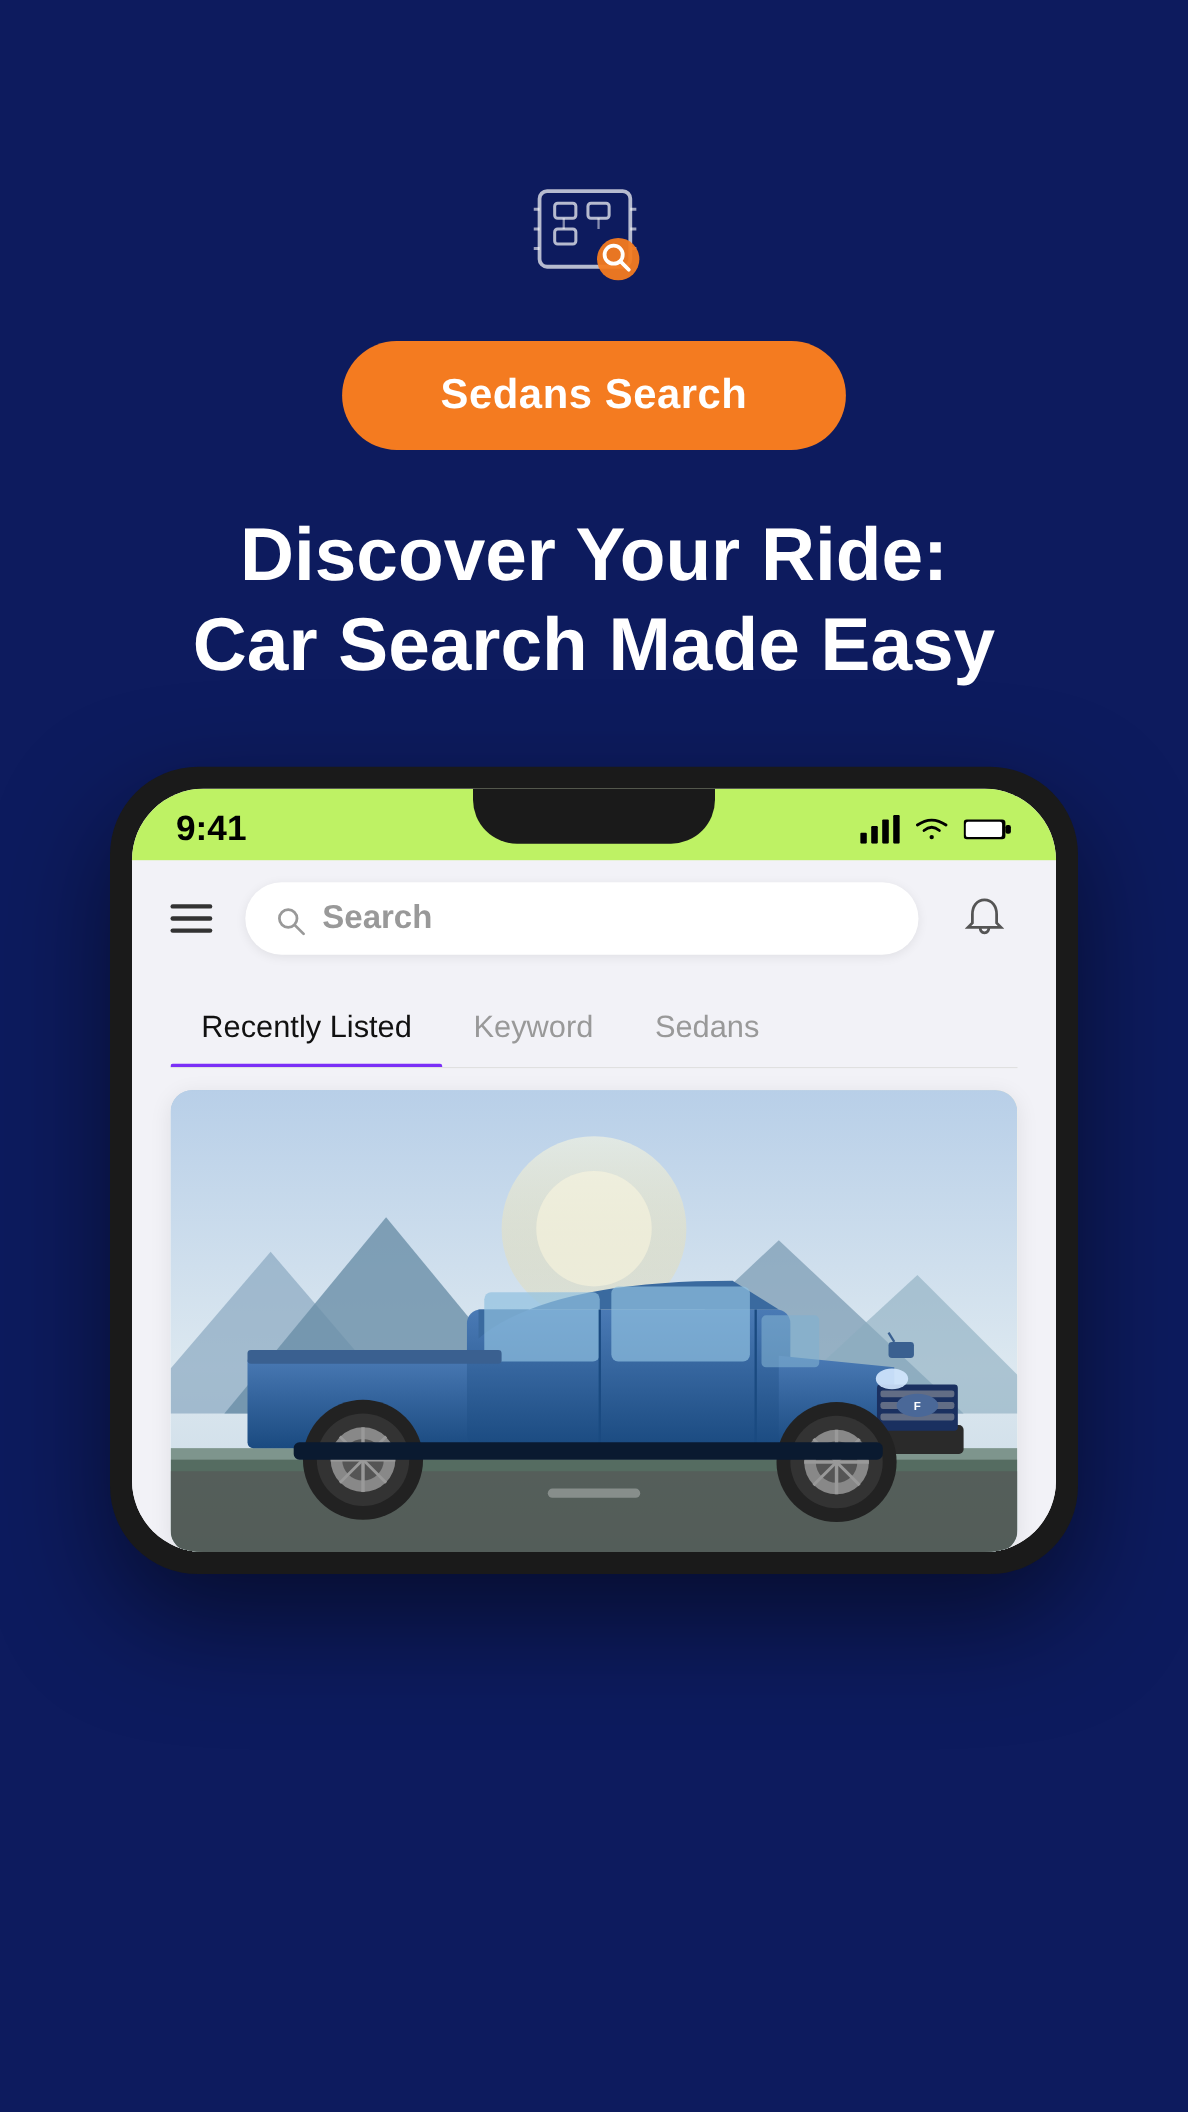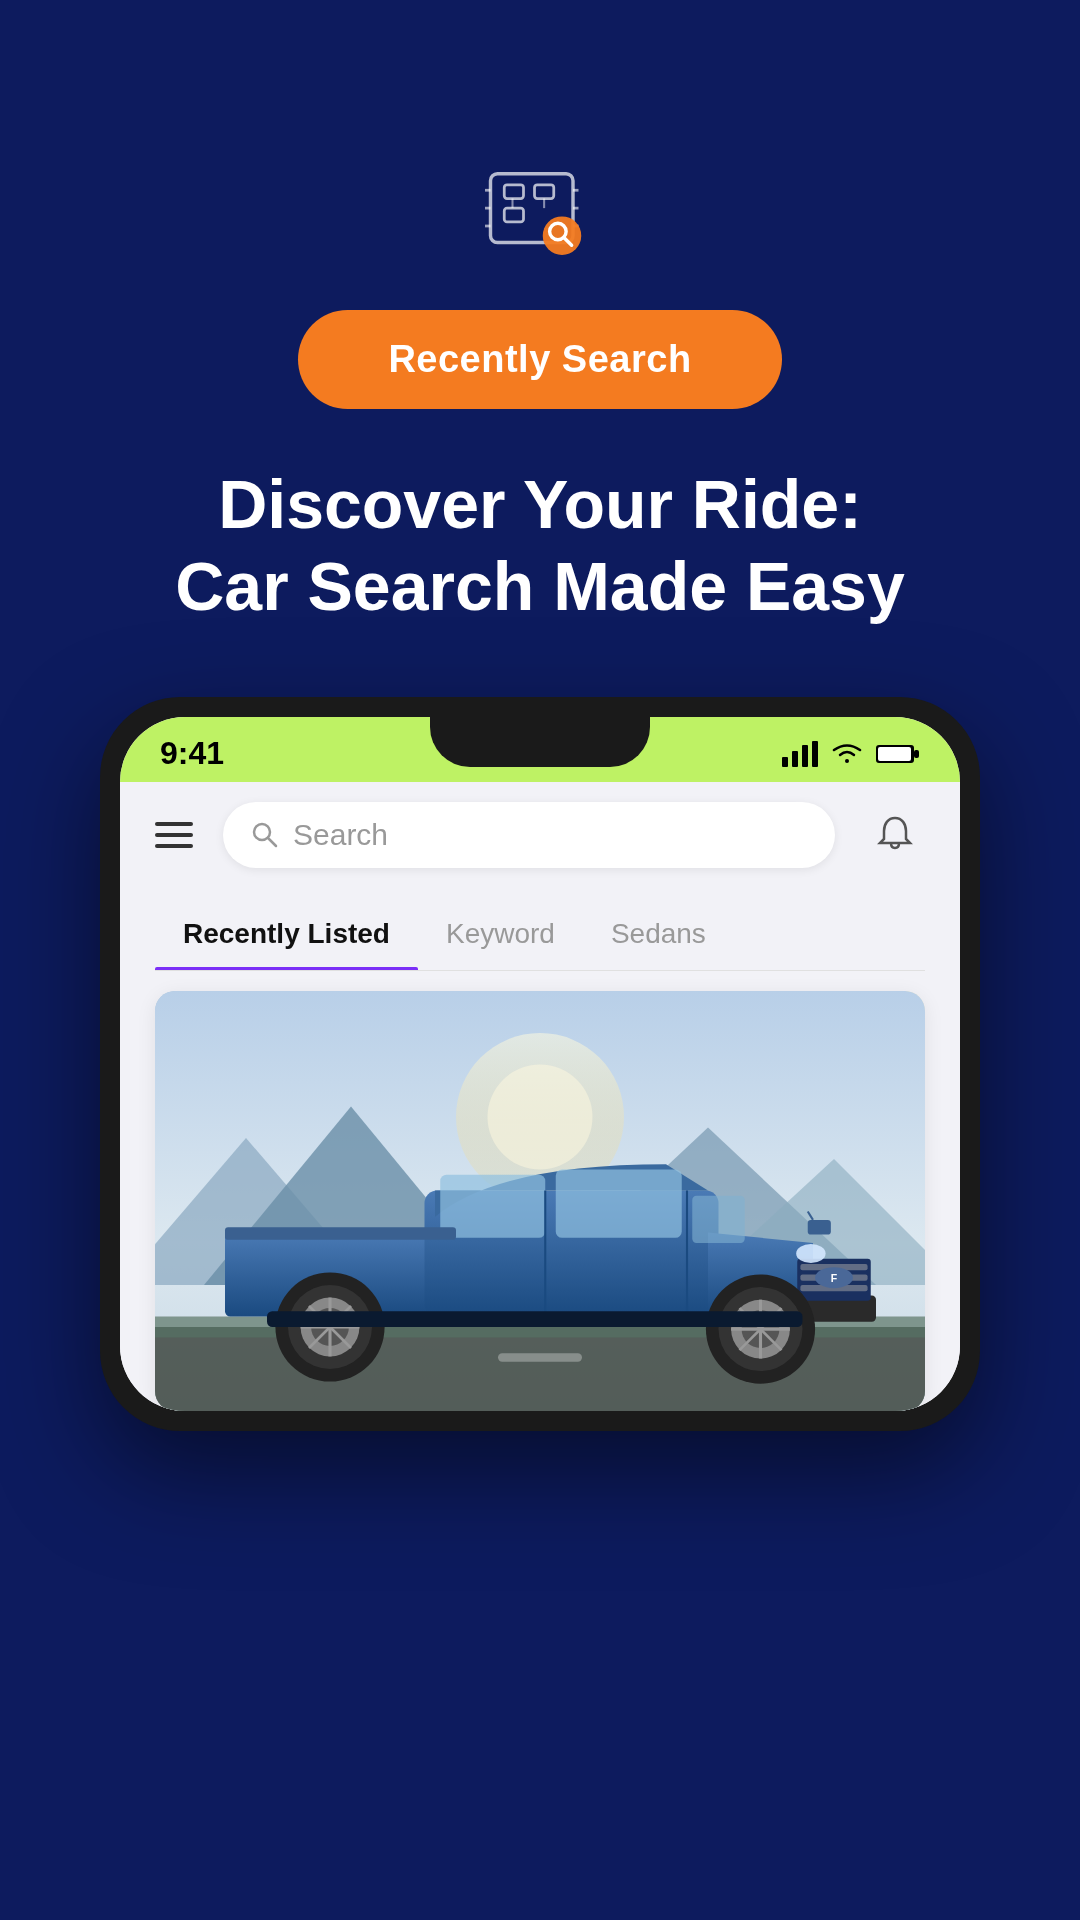--- a/index.html
+++ b/index.html
@@ -147,24 +147,25 @@
       height: 4px;
       background: #333;
       border-radius: 2px;
     }
 
     .search-input-wrapper {
       flex: 1;
       background: #fff;
       border-radius: 40px;
       display: flex;
-      align-items: center;
+      align-items: flex-end;
       padding: 16px 28px;
       gap: 14px;
       box-shadow: 0 2px 10px rgba(0,0,0,0.08);
+      font-weight: bold;
     }
 
     .search-input-wrapper svg {
       flex-shrink: 0;
     }
 
     .search-placeholder {
       font-size: 30px;
       color: #999;
     }
@@ -192,21 +193,21 @@
       font-size: 28px;
       color: #999;
       cursor: pointer;
       white-space: nowrap;
       position: relative;
       font-weight: 500;
     }
 
     .tab.active {
       color: #111;
-      font-weight: 700;
+      font-weight: 400;
     }
 
     .tab.active::after {
       content: '';
       position: absolute;
       bottom: -1px;
       left: 0;
       right: 0;
       height: 4px;
       background: #7b2ff7;
@@ -301,21 +302,21 @@
 
       <line x1="20" y1="28" x2="20" y2="35" stroke="rgba(255,255,255,0.5)" stroke-width="1.5"></line>
       <line x1="43" y1="28" x2="43" y2="35" stroke="rgba(255,255,255,0.5)" stroke-width="1.5"></line>
 
       <circle cx="56" cy="55" r="14" fill="#f47b20" opacity="0.95"></circle>
       <circle cx="53" cy="52" r="6" fill="none" stroke="#fff" stroke-width="2.5"></circle>
       <line x1="57.5" y1="56.5" x2="63" y2="62" stroke="#fff" stroke-width="2.5" stroke-linecap="round"></line>
     </svg>
   </div>
 
-  <button class="keyword-btn">Recently Search</button>
+  <button class="keyword-btn">Sedans Search</button>
 
   <div class="headline">
     <span>Discover Your Ride:</span><br>
     <span>Car Search Made Easy</span>
   </div>
 
   <div class="phone-mockup">
     <div class="phone-inner">
 
       <div class="notch"></div>

